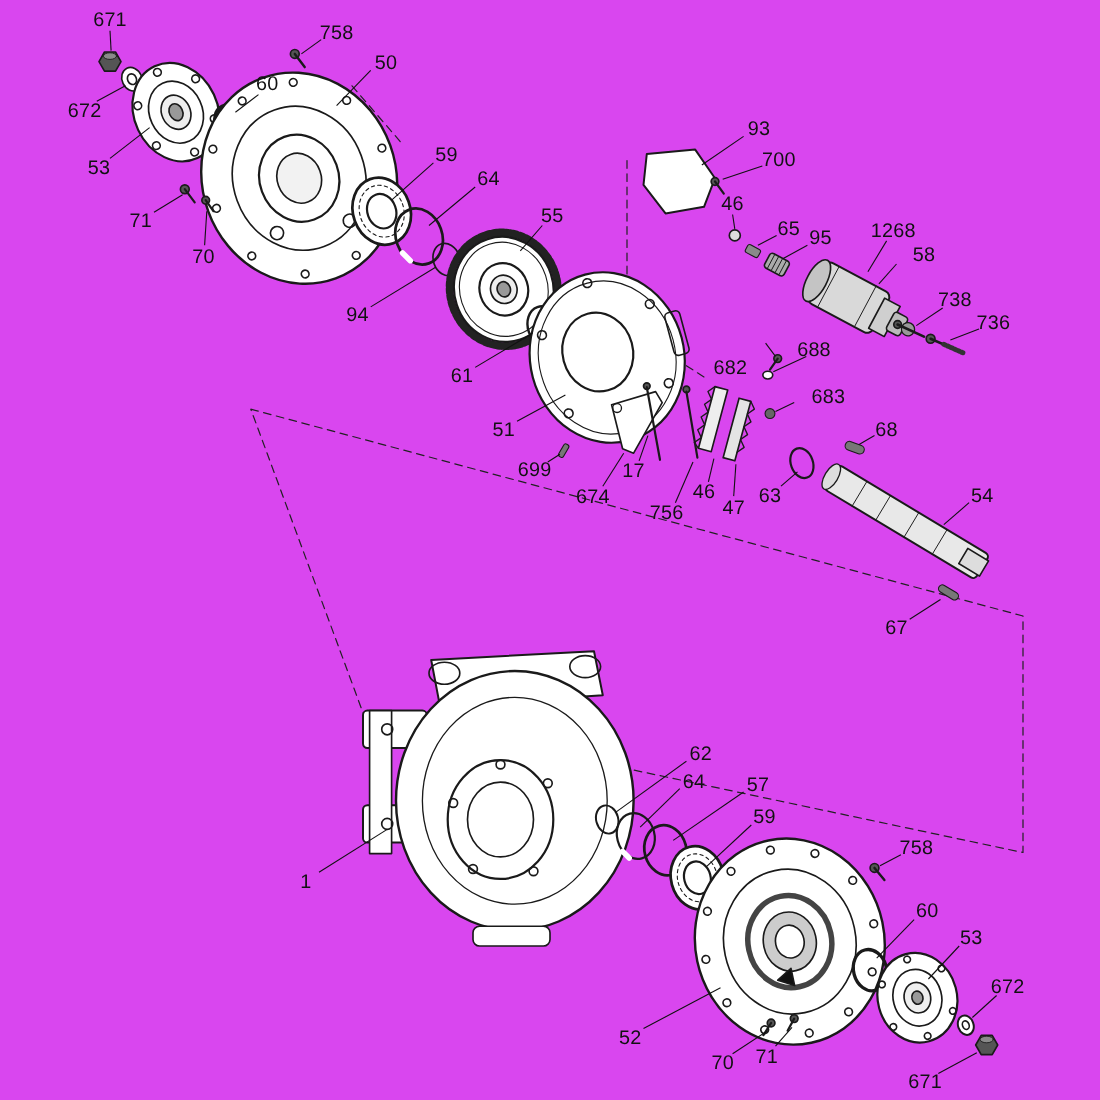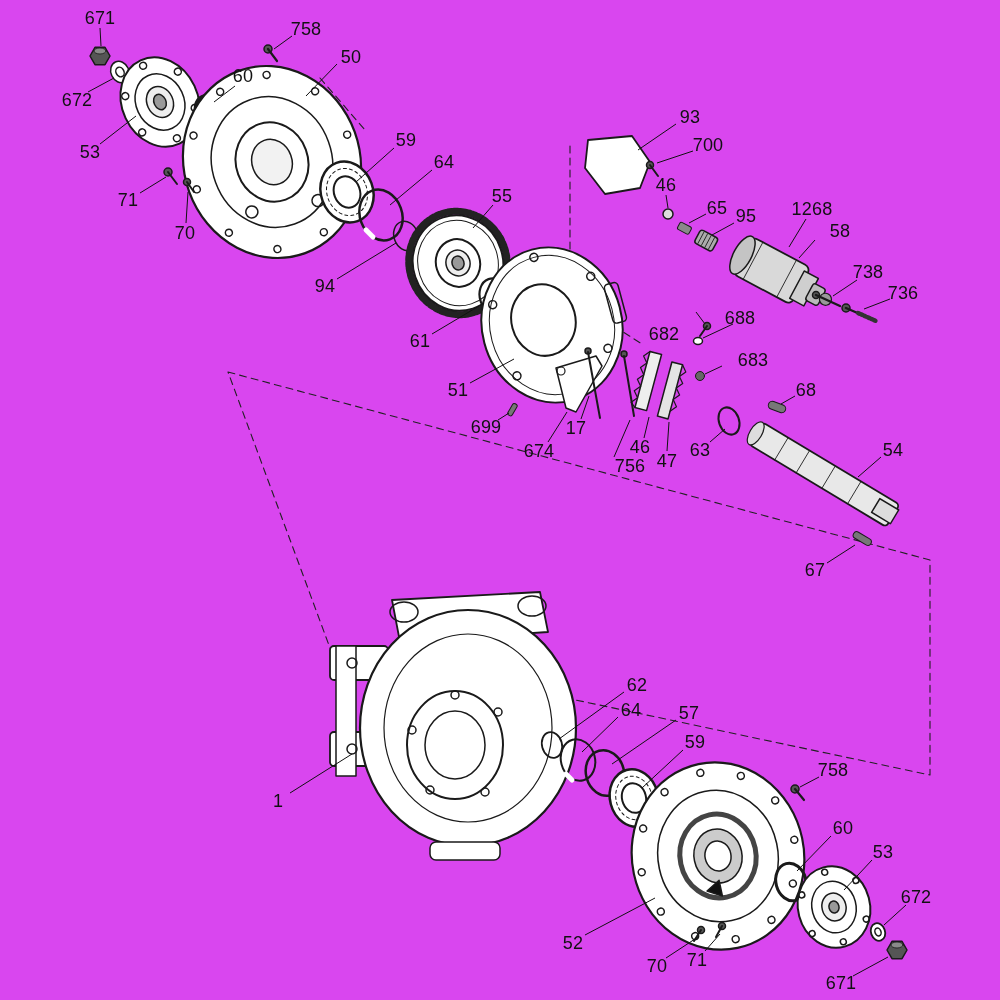--- a/index.html
+++ b/index.html
@@ -359,21 +359,21 @@
       <div class="part-label" style="left: 824px; top: 231px; margin-left: 16px;">58</div>
       <div class="part-label" style="left: 868px; top: 272px;">738</div>
       <div class="part-label" style="left: 903px; top: 293px;">736</div>
       <div class="part-label" style="left: 664px; top: 302px; margin-top: 32px;">682</div>
       <div class="part-label" style="left: 740px; top: 318px;">688</div>
       <div class="part-label" style="left: 736px; top: 360px; margin-left: 17px;">683</div>
       <div class="part-label" style="left: 806px; top: 390px;">68</div>
       <div class="part-label" style="left: 486px; top: 427px;">699</div>
       <div class="part-label" style="left: 539px; top: 451px;">674</div>
       <div class="part-label" style="left: 576px; top: 428px;">17</div>
-      <div class="part-label" style="left: 630px; top: 466px;">756</div>
+      <div class="part-label" style="left: 606px; top: 466px;">756</div>
       <div class="part-label" style="left: 640px; top: 447px;">46</div>
       <div class="part-label" style="left: 667px; top: 461px;">47</div>
       <div class="part-label" style="left: 700px; top: 450px;">63</div>
       <div class="part-label" style="left: 893px; top: 450px;">54</div>
       <div class="part-label" style="left: 815px; top: 570px;">67</div>
       <div class="part-label" style="left: 278px; top: 801px;">1</div>
       <div class="part-label" style="left: 637px; top: 685px;">62</div>
       <div class="part-label" style="left: 631px; top: 710px;">64</div>
       <div class="part-label" style="left: 689px; top: 713px;">57</div>
       <div class="part-label" style="left: 695px; top: 742px;">59</div>

